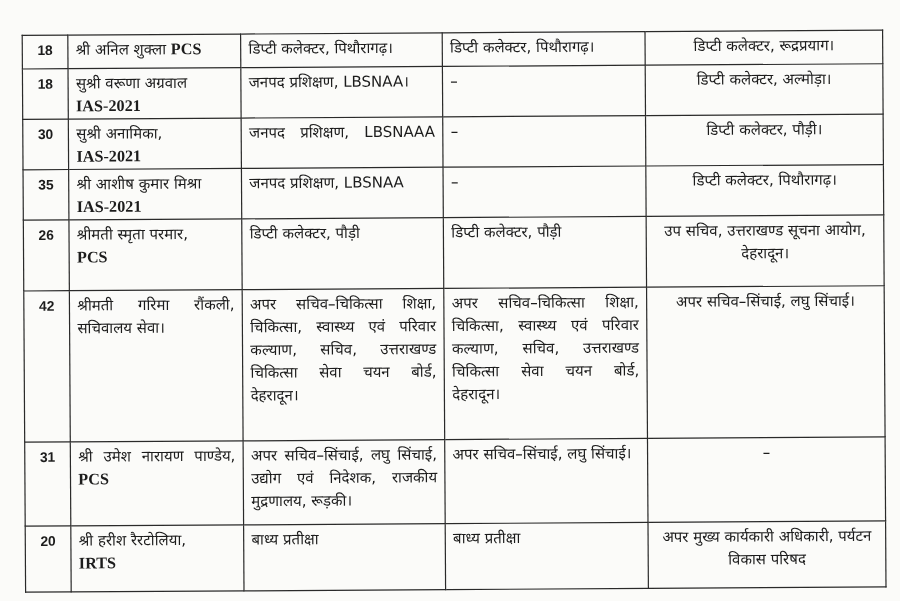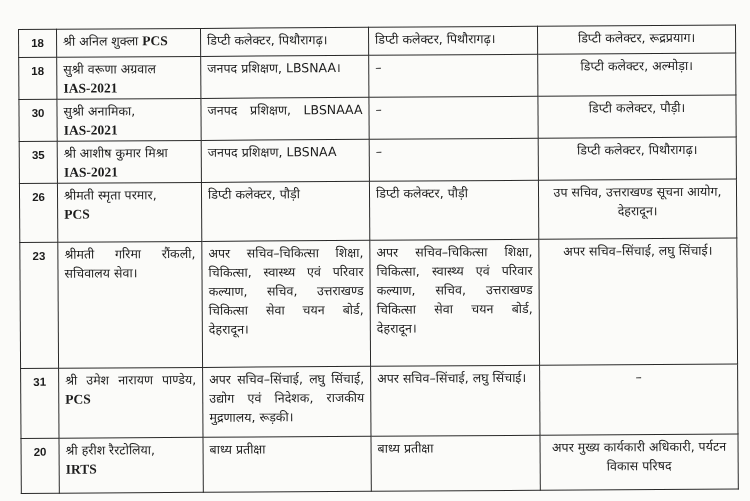--- a/index.html
+++ b/index.html
@@ -72,21 +72,21 @@
       <td class="c4">डिप्टी कलेक्टर, पिथौरागढ़।</td>
     </tr>
     <tr style="height:59px">
       <td class="num">26</td>
       <td class="name"><span>श्रीमती स्मृता परमार,</span><br><span class="bold">PCS</span></td>
       <td class="c2">डिप्टी कलेक्टर, पौड़ी</td>
       <td class="c2">डिप्टी कलेक्टर, पौड़ी</td>
       <td class="c4">उप सचिव, उत्तराखण्ड सूचना आयोग, देहरादून।</td>
     </tr>
     <tr style="height:126px">
-      <td class="num">23</td>
+      <td class="num">42</td>
       <td class="name">श्रीमती गरिमा रौंकली, सचिवालय सेवा।</td>
       <td class="c2">अपर सचिव–चिकित्सा शिक्षा, चिकित्सा, स्वास्थ्य एवं परिवार कल्याण, सचिव, उत्तराखण्ड चिकित्सा सेवा चयन बोर्ड, देहरादून।</td>
       <td class="c2">अपर सचिव–चिकित्सा शिक्षा, चिकित्सा, स्वास्थ्य एवं परिवार कल्याण, सचिव, उत्तराखण्ड चिकित्सा सेवा चयन बोर्ड, देहरादून।</td>
       <td class="c4">अपर सचिव–सिंचाई, लघु सिंचाई।</td>
     </tr>
     <tr style="height:70px">
       <td class="num">31</td>
       <td class="name"><span>श्री उमेश नारायण पाण्डेय,</span> <span class="bold">PCS</span></td>
       <td class="c2">अपर सचिव–सिंचाई, लघु सिंचाई, उद्योग एवं निदेशक, राजकीय मुद्रणालय, रूड़की।</td>
       <td class="c2">अपर सचिव–सिंचाई, लघु सिंचाई।</td>

